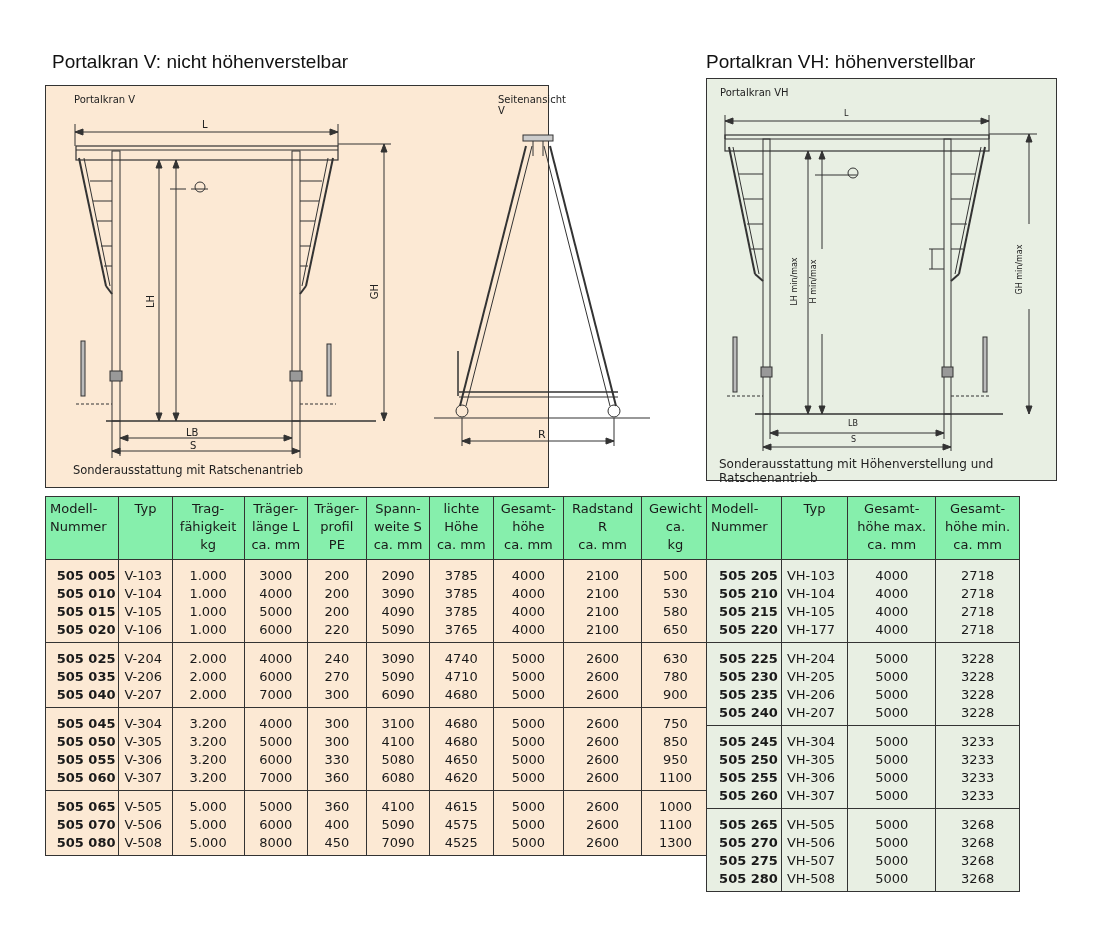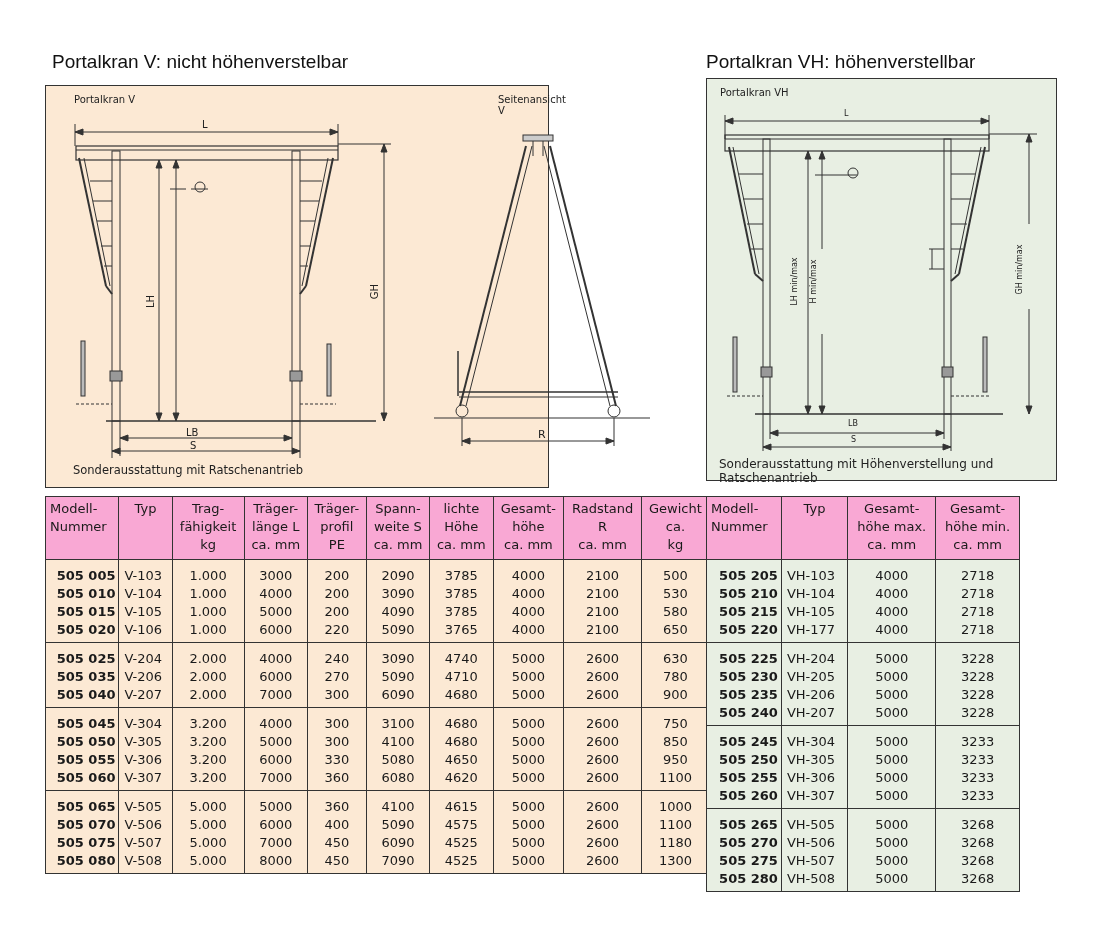--- a/index.html
+++ b/index.html
@@ -8,21 +8,21 @@
   #h-v { left:52px; top:51px; }
   #h-vh { left:706px; top:51px; }
   .panel { position:absolute; border:1px solid #333; box-sizing:border-box; }
   #panel-v { left:45px; top:85px; width:504px; height:403px; background:#fce9d4; }
   #panel-vh { left:706px; top:78px; width:351px; height:403px; background:#e8efe3; }
   .panel svg { position:absolute; left:0; top:0; }
   .plabel { position:absolute; font-size:10px; color:#222; }
   .caption { position:absolute; font-size:11.5px; color:#222; }
   table.spec { position:absolute; border-collapse:collapse; font-size:13px; }
   table.spec th, table.spec td { border-left:1px solid #333; border-right:1px solid #333; padding:0 3px; text-align:center; line-height:18px; }
-  table.spec th { background:#f9a8d4; font-weight:normal; line-height:18px; vertical-align:top; padding-top:3px; padding-bottom:5px; border-top:1px solid #333; border-bottom:1px solid #333;margin-left:40px; }
+  table.spec th { background:#86efac; font-weight:normal; line-height:18px; vertical-align:top; padding-top:3px; padding-bottom:5px; border-top:1px solid #333; border-bottom:1px solid #333;margin-left:40px; }
   table.spec td.mn { font-weight:bold; text-align:right; padding-left:0; }
   table.spec td.typ { text-align:left; padding-left:5px; }
   table.spec tbody.grp td { }
   table.spec tbody.grp tr:first-child td { padding-top:7px; }
   table.spec tbody.grp tr:last-child td { padding-bottom:3px; border-bottom:1px solid #333;margin-top:32px; }
   #tbl-v { left:45px; top:496px; width:665px; }
   #tbl-v td { background:#fce9d4; }
   #tbl-vh { left:706px; top:496px; width:314px; }
   #tbl-vh td { background:#e8efe3; }
   table.spec th.left { text-align:left; padding-left:4px; }
@@ -380,32 +380,20 @@
         <td>5.000</td>
         <td>6000</td>
         <td>400</td>
         <td>5090</td>
         <td>4575</td>
         <td>5000</td>
         <td>2600</td>
         <td>1100</td>
       </tr>
       <tr>
-        <td class="mn">505 075</td>
-        <td class="typ">V-507</td>
-        <td>5.000</td>
-        <td>7000</td>
-        <td>450</td>
-        <td>6090</td>
-        <td>4525</td>
-        <td>5000</td>
-        <td>2600</td>
-        <td>1180</td>
-      </tr>
-      <tr>
         <td class="mn">505 080</td>
         <td class="typ">V-508</td>
         <td>5.000</td>
         <td>8000</td>
         <td>450</td>
         <td>7090</td>
         <td>4525</td>
         <td>5000</td>
         <td>2600</td>
         <td>1300</td>

